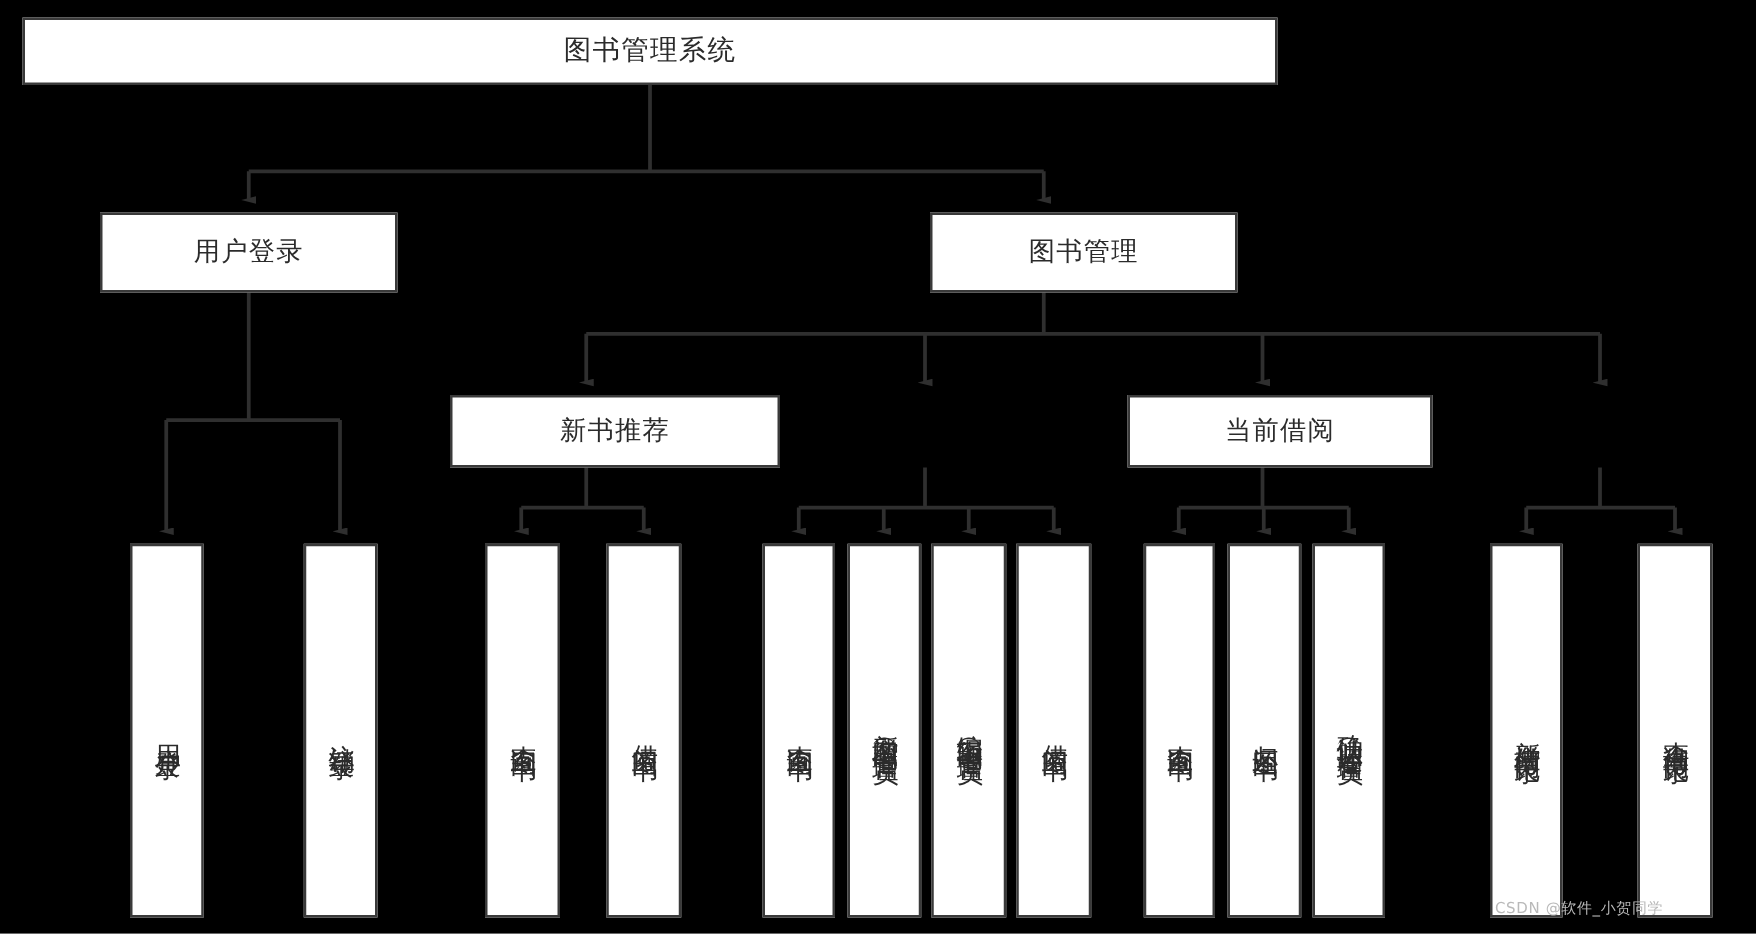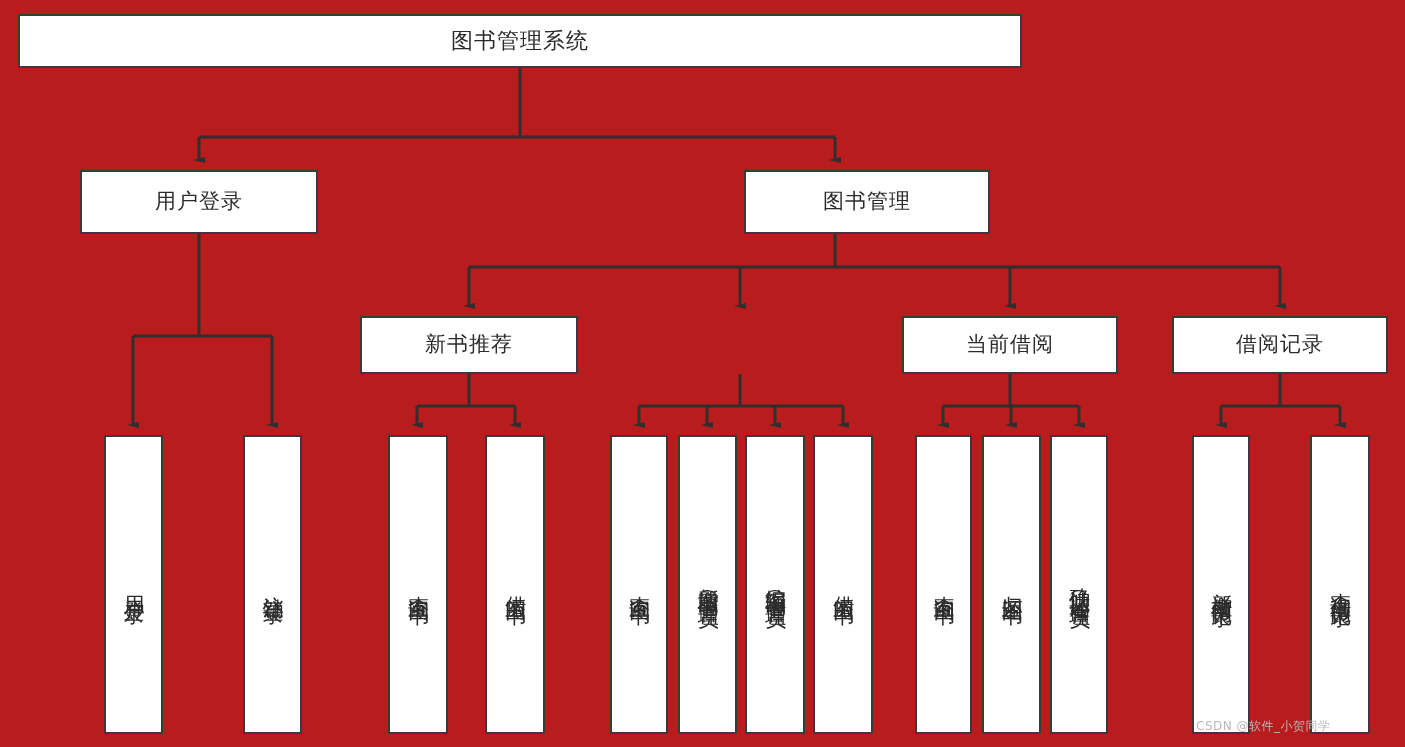--- a/index.html
+++ b/index.html
@@ -7,21 +7,21 @@
     padding: 0;
     background: #ffffff;
   }
   body {
     font-family: "DejaVu Sans", "Liberation Sans", sans-serif;
   }
   #canvas {
     position: relative;
     width: 1405px;
     height: 747px;
-    background: #b91c1c;
+    background: #000000;
     overflow: hidden;
   }
   svg#edges {
     position: absolute;
     left: 0;
     top: 0;
     width: 1405px;
     height: 747px;
     pointer-events: none;
   }
@@ -123,28 +123,25 @@
     <span>图书管理系统</span>
   </div>
 
   <div class="node horiz" style="left:80px; top:170px; width:238px; height:64px;">
     <span>用户登录</span>
   </div>
   <div class="node horiz" style="left:744px; top:170px; width:246px; height:64px;">
     <span>图书管理</span>
   </div>
 
-  <div class="node horiz" style="left:360px; top:316px; width:218px; height:58px;">
+  <div class="node horiz" style="left:360px; top:316px; width:264px; height:58px;">
     <span>新书推荐</span>
   </div>
-  <div class="node horiz" style="left:902px; top:316px; width:216px; height:58px;">
+  <div class="node horiz" style="left:902px; top:316px; width:244px; height:58px;">
     <span>当前借阅</span>
-  </div>
-  <div class="node horiz" style="left:1172px; top:316px; width:216px; height:58px;">
-    <span>借阅记录</span>
   </div>
 
   <div class="node vert" style="left:104px; top:435px; width:59px; height:299px;">
     <span class="vert-label">用户登录</span>
   </div>
   <div class="node vert" style="left:243px; top:435px; width:59px; height:299px;">
     <span class="vert-label">注销登录</span>
   </div>
 
   <div class="node vert" style="left:388px; top:435px; width:60px; height:299px;">

